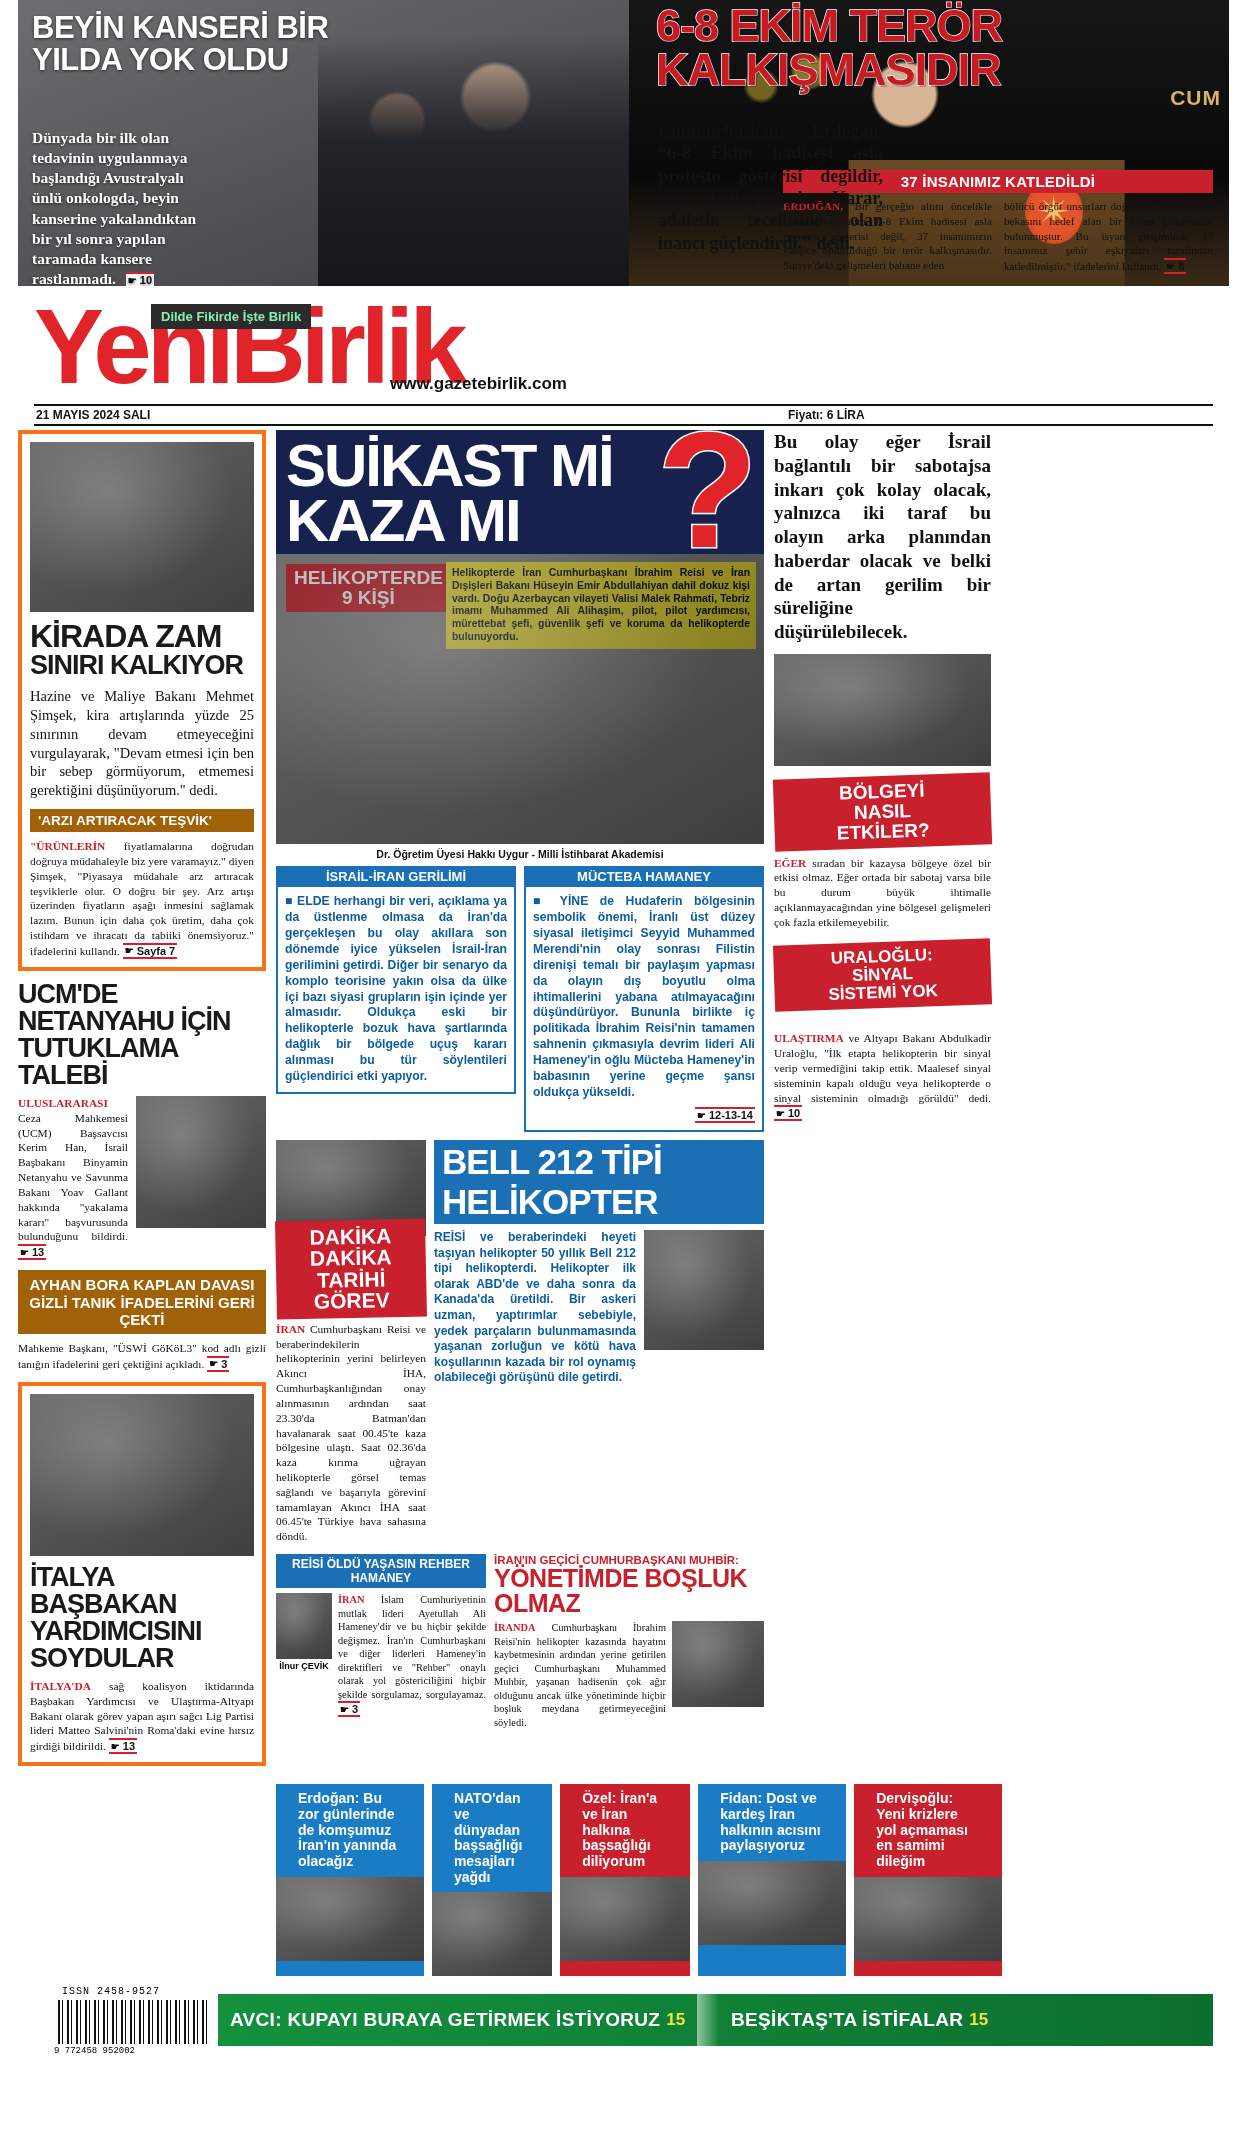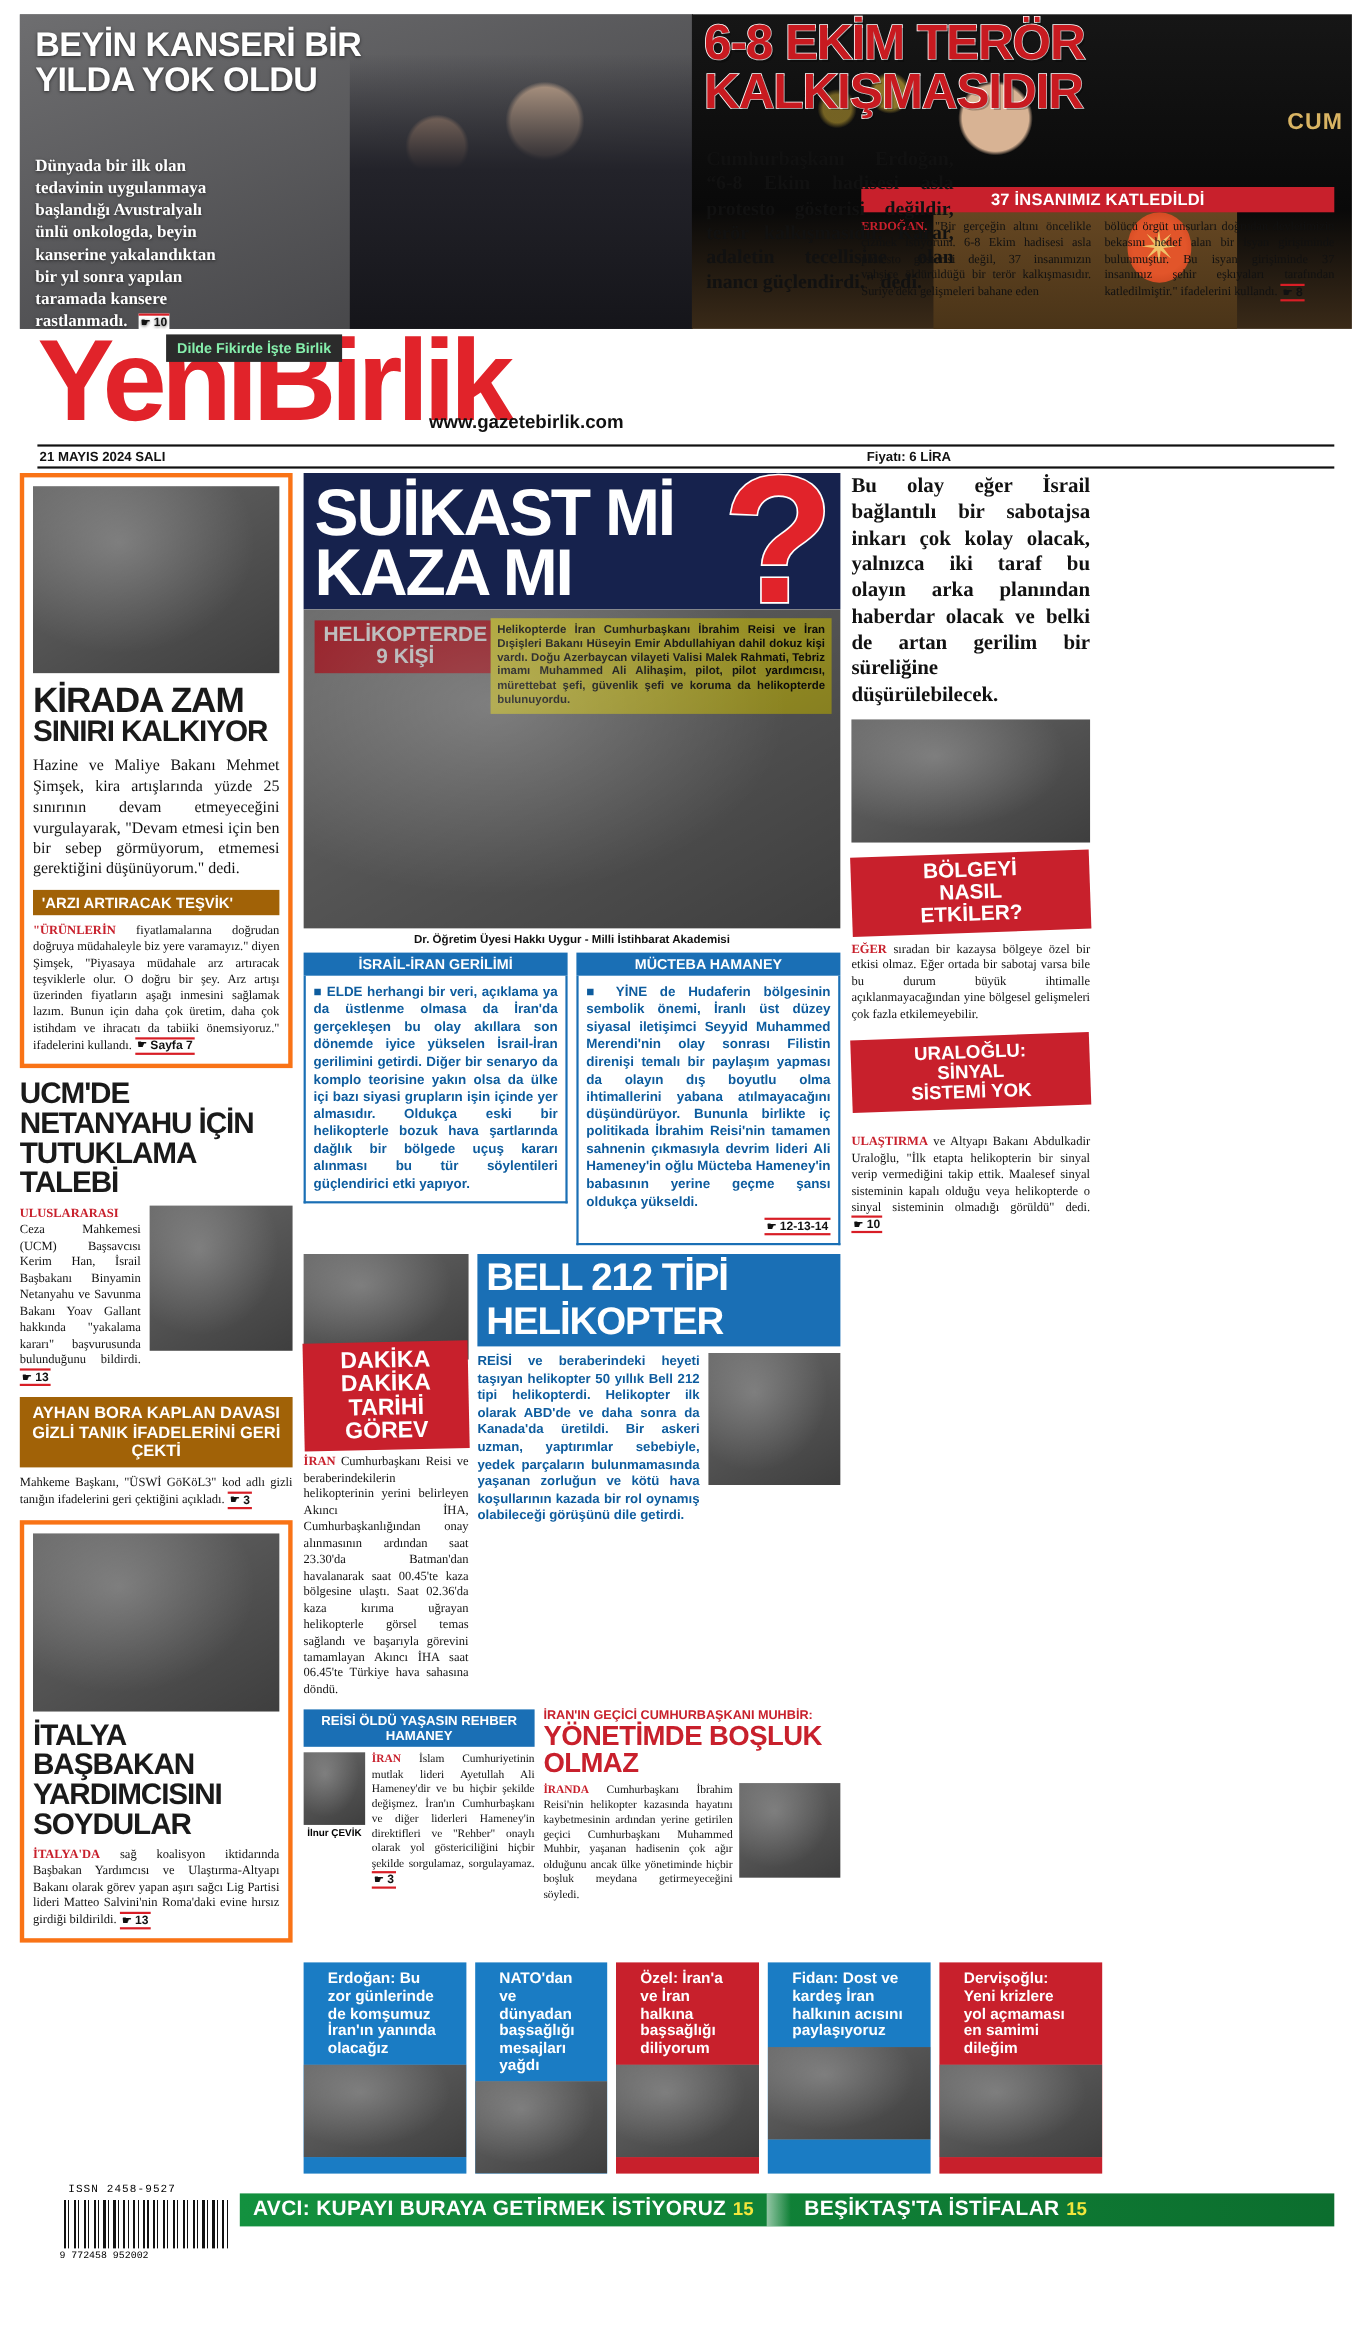--- a/index.html
+++ b/index.html
@@ -20,21 +20,21 @@
       linear-gradient(150deg, rgba(0,0,0,.25), rgba(0,0,0,.55));}
   .pg {
     display:inline-flex; align-items:center; gap:3px;
     border-top:2px solid #d81e26; border-bottom:2px solid #d81e26;
     padding:0 2px; font-weight:bold; font-size:11px; color:#111;
     font-family:"Liberation Sans",sans-serif; line-height:1.1;
   }
   .pg .hand { font-size:10px; }
 
   
-  .topwrap { display:flex; height:300px; gap:0; padding-top:13px; }
+  .topwrap { display:flex; height:300px; gap:16px; padding-top:0; }
 
   .tease {
     width: 612px; height: 286px; position: relative;
     background:#5d5d5f; overflow:hidden;
   }
   .tease .img {
     position:absolute; inset:0;
     background:
       radial-gradient(circle at 62% 42%, #cfa98d 0 6%, transparent 7%),
       radial-gradient(circle at 78% 34%, #d6b79c 0 6%, transparent 7%),
@@ -208,21 +208,21 @@
   .bcard.red{ background:#c8202c; }
   .bcard .mini{ width:100%; height:84px; }
 
   
   .footer{ position:relative; height:92px; margin-top:6px; }
   .isbn{ position:absolute; left:44px; top:4px; font-size:10px; font-family:"Liberation Mono",monospace; letter-spacing:1px;}
   .barcode{ position:absolute; left:40px; top:18px; width:150px; height:44px;
     background:repeating-linear-gradient(90deg,#111 0 2px,#fff 2px 4px,#111 4px 5px,#fff 5px 9px);}
   .barnum{ position:absolute; left:36px; top:64px; font-size:9px; font-family:"Liberation Mono",monospace;}
   .sports{
-    position:absolute; left:200px; top:12px; right:16px; height:30px;
+    position:absolute; left:200px; top:12px; right:16px; height:52px;
     background:linear-gradient(90deg,#13913f,#0f7d35 60%,#0c6e2e);
     display:flex; align-items:center; gap:0;
   }
   .sports .it{ display:flex; align-items:center; gap:6px; padding:0 12px; }
   .sports .it .lbl{ color:#fff; font-weight:bold; font-size:19px; letter-spacing:.3px; }
   .sports .it .num{ color:#f2e63c; font-weight:bold; font-size:17px; }
   .sports .sep{ width:22px; height:100%; background:linear-gradient(90deg,rgba(255,255,255,.55),rgba(255,255,255,0)); }
 </style>
 </head>
 <body>

